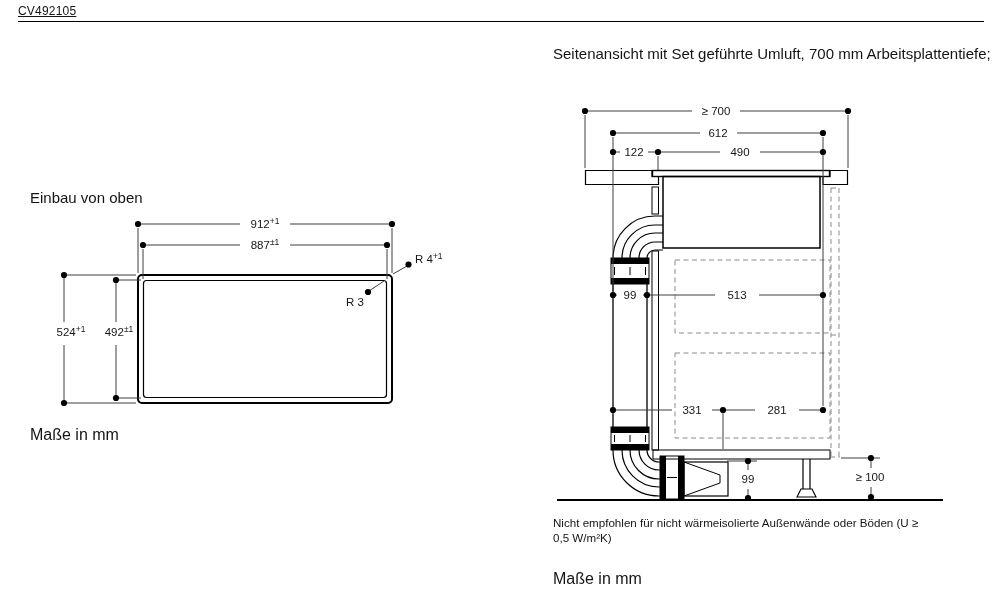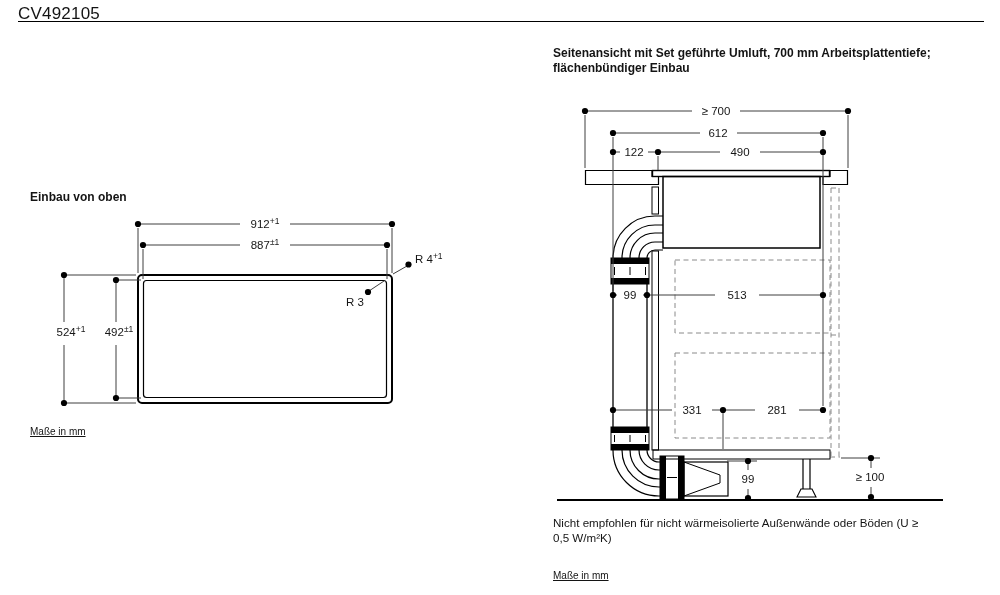--- a/index.html
+++ b/index.html
@@ -1,41 +1,40 @@
 <!DOCTYPE html>
 <html><head>
 <meta charset="utf-8">
 <style>
   html,body{margin:0;padding:0;background:#ffffff;}
   body{width:1000px;height:595px;position:relative;font-family:"Liberation Sans",sans-serif;color:#141414;overflow:hidden;}
   .abs{position:absolute;}
-  .hdr{font-size:17px;letter-spacing:.2px;}
+  .hdr{font-size:12px;letter-spacing:.2px;text-decoration:underline;}
   .rule{border-top:1.2px solid #000;height:0;}
-  .sec-title{font-size:12px;font-weight:bold;line-height:15px;}
+  .sec-title{font-size:15px;font-weight:normal;line-height:15px;}
   .note{font-size:11.6px;line-height:14.5px;}
-  .units{font-size:10px;text-decoration:underline;}
+  .units{font-size:16px;}
   svg text{font-family:"Liberation Sans",sans-serif;font-size:11.5px;fill:#161616;}
   svg .sup{font-size:8.5px;}
   .dl{stroke:#3f3f3f;stroke-width:1;fill:none;}
   .dot{fill:#000;stroke:none;}
   .draw{stroke:#000;fill:none;}
   .dash{stroke:#8a8a8a;stroke-width:1;fill:none;stroke-dasharray:5 3.5;}
 </style>
 </head>
 <body>
 
 <div class="abs hdr" style="left:18px;top:4px;">CV492105</div>
 <div class="abs rule" style="left:18px;top:21px;width:966px;"></div>
 
 <div class="abs sec-title" style="left:30px;top:190px;">Einbau von oben</div>
 <div class="abs units" style="left:30px;top:426px;">Maße in mm</div>
 
 <div class="abs" style="left:553px;top:46px;width:445px;">
   <div class="sec-title">Seitenansicht mit Set geführte Umluft, 700 mm Arbeitsplattentiefe;</div>
-  <div class="sec-title">flächenbündiger Einbau</div>
 </div>
 <div class="abs" style="left:553px;top:516px;width:450px;">
   <div class="note">Nicht empfohlen für nicht wärmeisolierte Außenwände oder Böden (U ≥</div>
   <div class="note">0,5 W/m²K)</div>
 </div>
 <div class="abs units" style="left:553px;top:570px;">Maße in mm</div>
 
 <svg class="abs" style="left:0;top:0;" width="1000" height="595" viewBox="0 0 1000 595">
   <defs>
     <pattern id="hatch" width="6.5" height="6.5" patternUnits="userSpaceOnUse">

